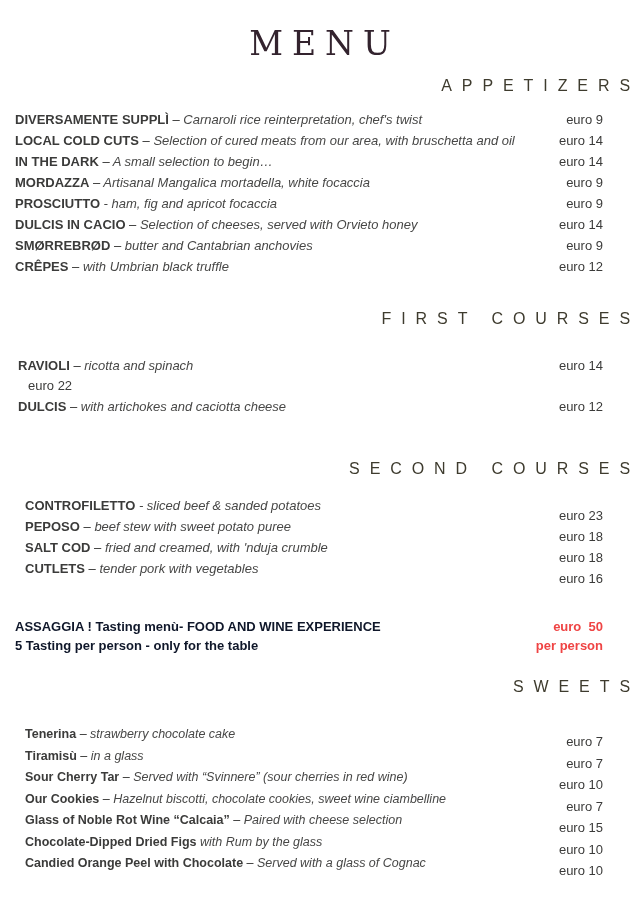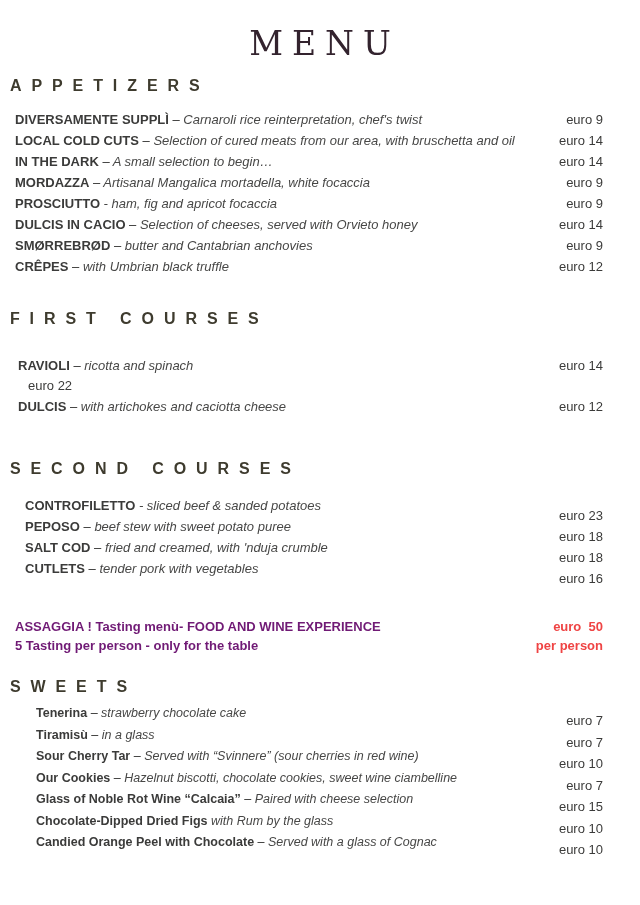--- a/index.html
+++ b/index.html
@@ -21,23 +21,23 @@
     font-family: "DejaVu Serif", serif;
     font-weight: 400;
     font-size: 33px;
     letter-spacing: 9px;
     text-indent: 9px;
     color: #33232e;
     line-height: 1.1;
     margin-bottom: 8px;
   }
   .section-heading {
-    text-align: left;
+    text-align: right;
     font-size: 16px;
-    font-weight: bold;
+    font-weight: normal;
     letter-spacing: 0.62em;
     text-indent: 0.62em;
     color: #3e3b2e;
     line-height: 20px;
   }
   .rows { padding: 0 37px 0 15px; }
   .item-row {
     display: flex;
     justify-content: space-between;
     align-items: baseline;
@@ -55,25 +55,25 @@
   .section-idx-1 { margin-top: 32px; }
   .section-idx-1 .rows { margin-top: 26px; padding-left: 18px; }
 
   .section-idx-2 { margin-top: 42px; }
   .section-idx-2 .rows { margin-top: 16px; padding-left: 25px; }
   .section-idx-2 .item-price { transform: translateY(10px); }
 
   .note-section { margin-top: 38px; }
   .note-section .rows { padding: 0 37px 0 15px; }
   .note-row { line-height: 19px; }
-  .note-text  { font-weight: bold; font-size: 13px; color: #701a75; }
+  .note-text  { font-weight: bold; font-size: 13px; color: #0f172a; }
   .note-price { font-weight: bold; font-size: 13px; color: #ef4444; }
 
   .section-idx-4 { margin-top: 22px; }
-  .section-idx-4 .rows { margin-top: 5px; padding-left: 36px; }
+  .section-idx-4 .rows { margin-top: 26px; padding-left: 25px; }
   .section-idx-4 .item-row { line-height: 19.5px; }
   .section-idx-4 .item-name, .section-idx-4 .item-desc { font-size: 12.5px; }
   .section-idx-4 .item-price { transform: translateY(8px); }
 </style>
 </head>
 <body>
 
 <div class="page">
   <h1 class="menu-title">MENU</h1>
   <div class="sections">

